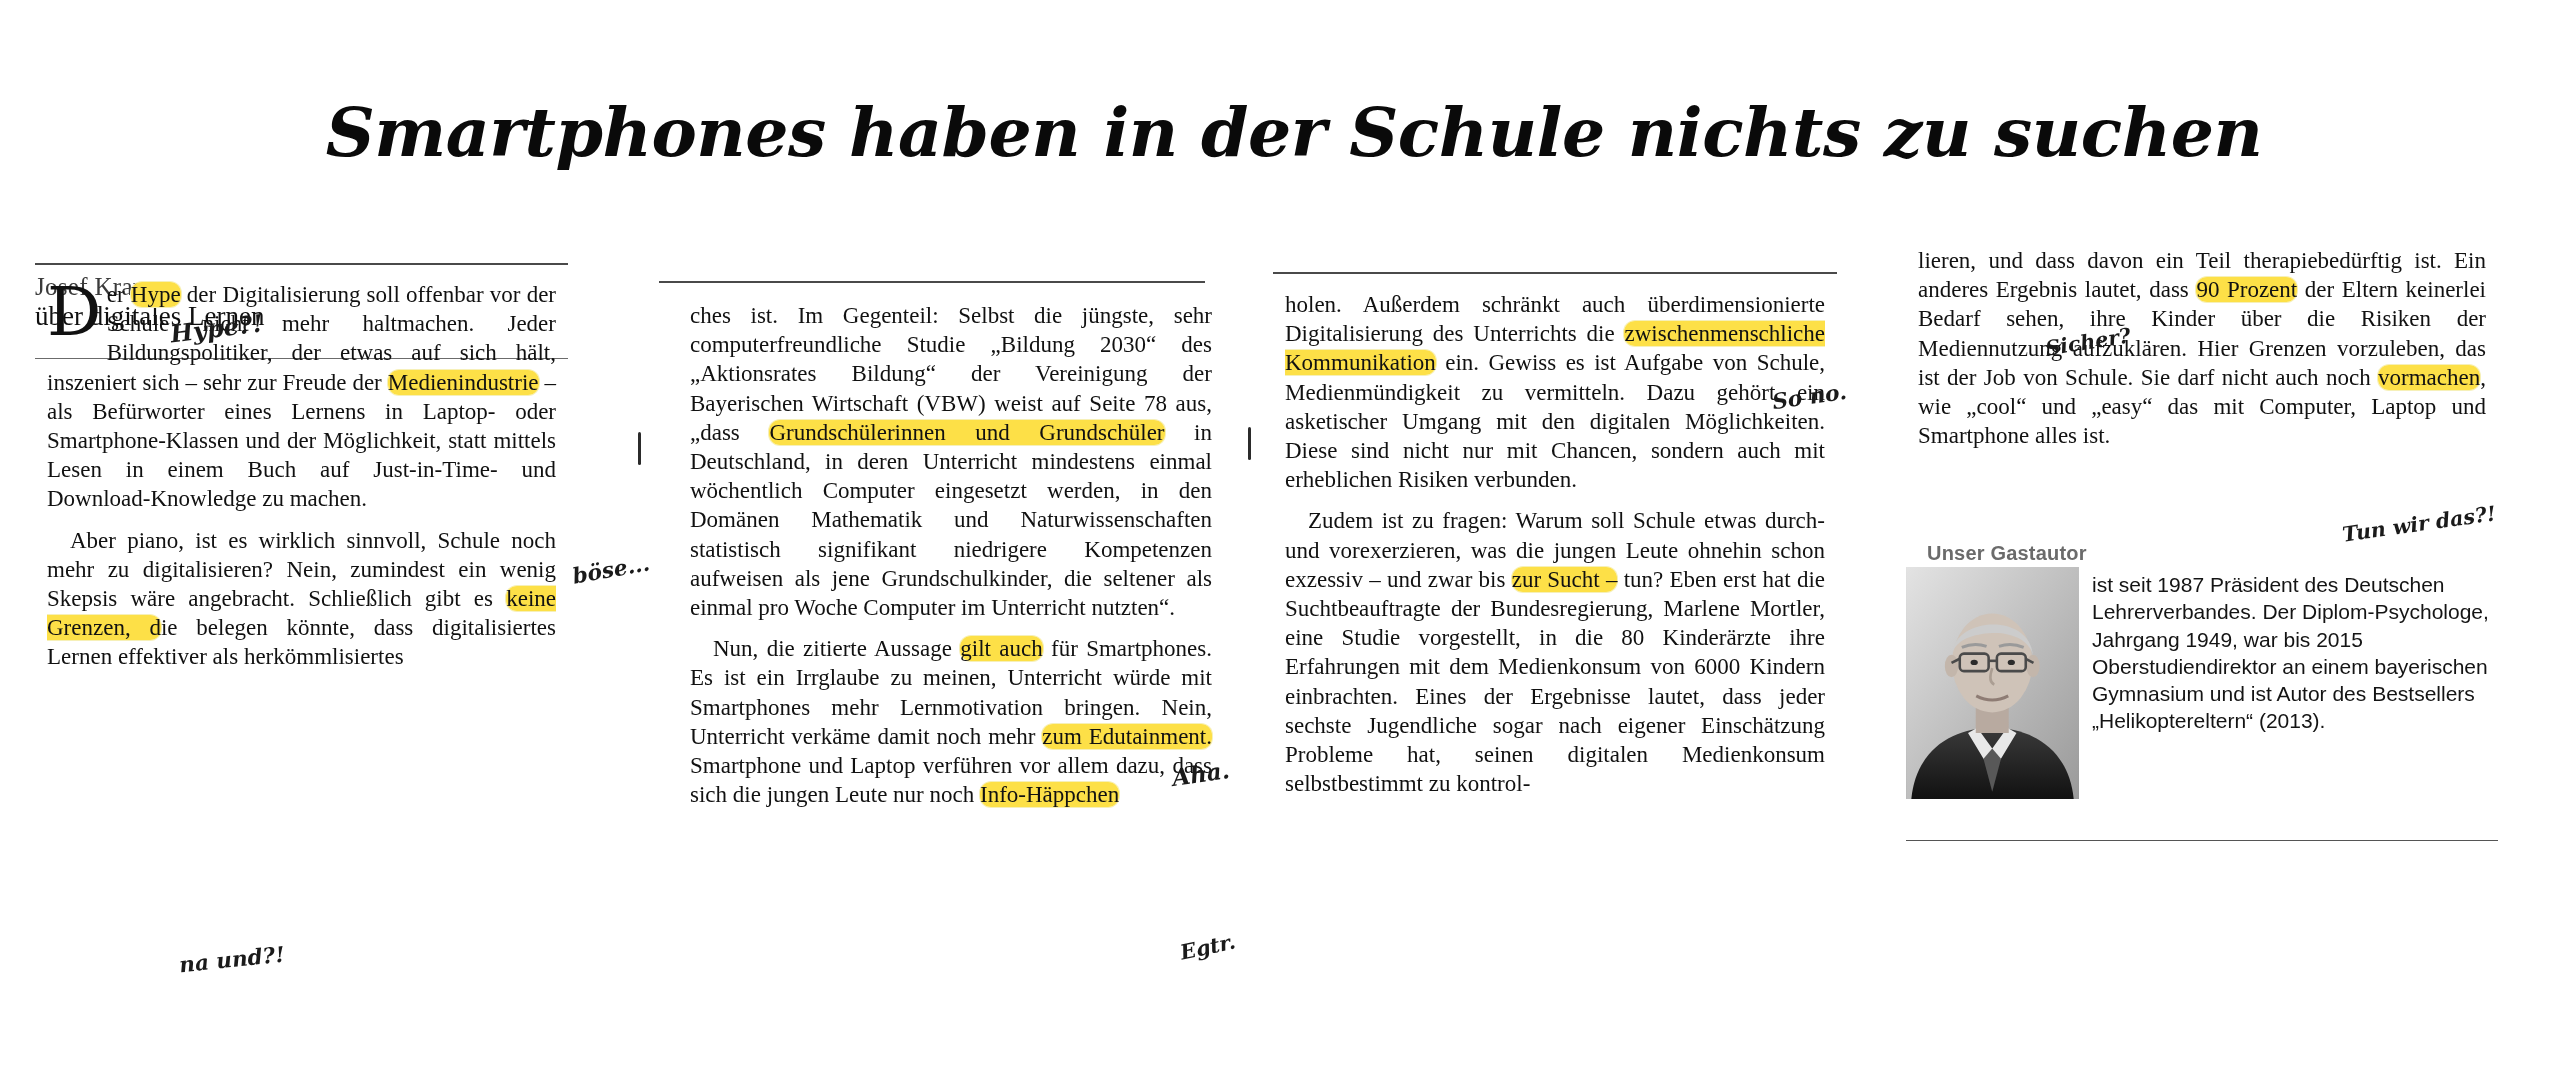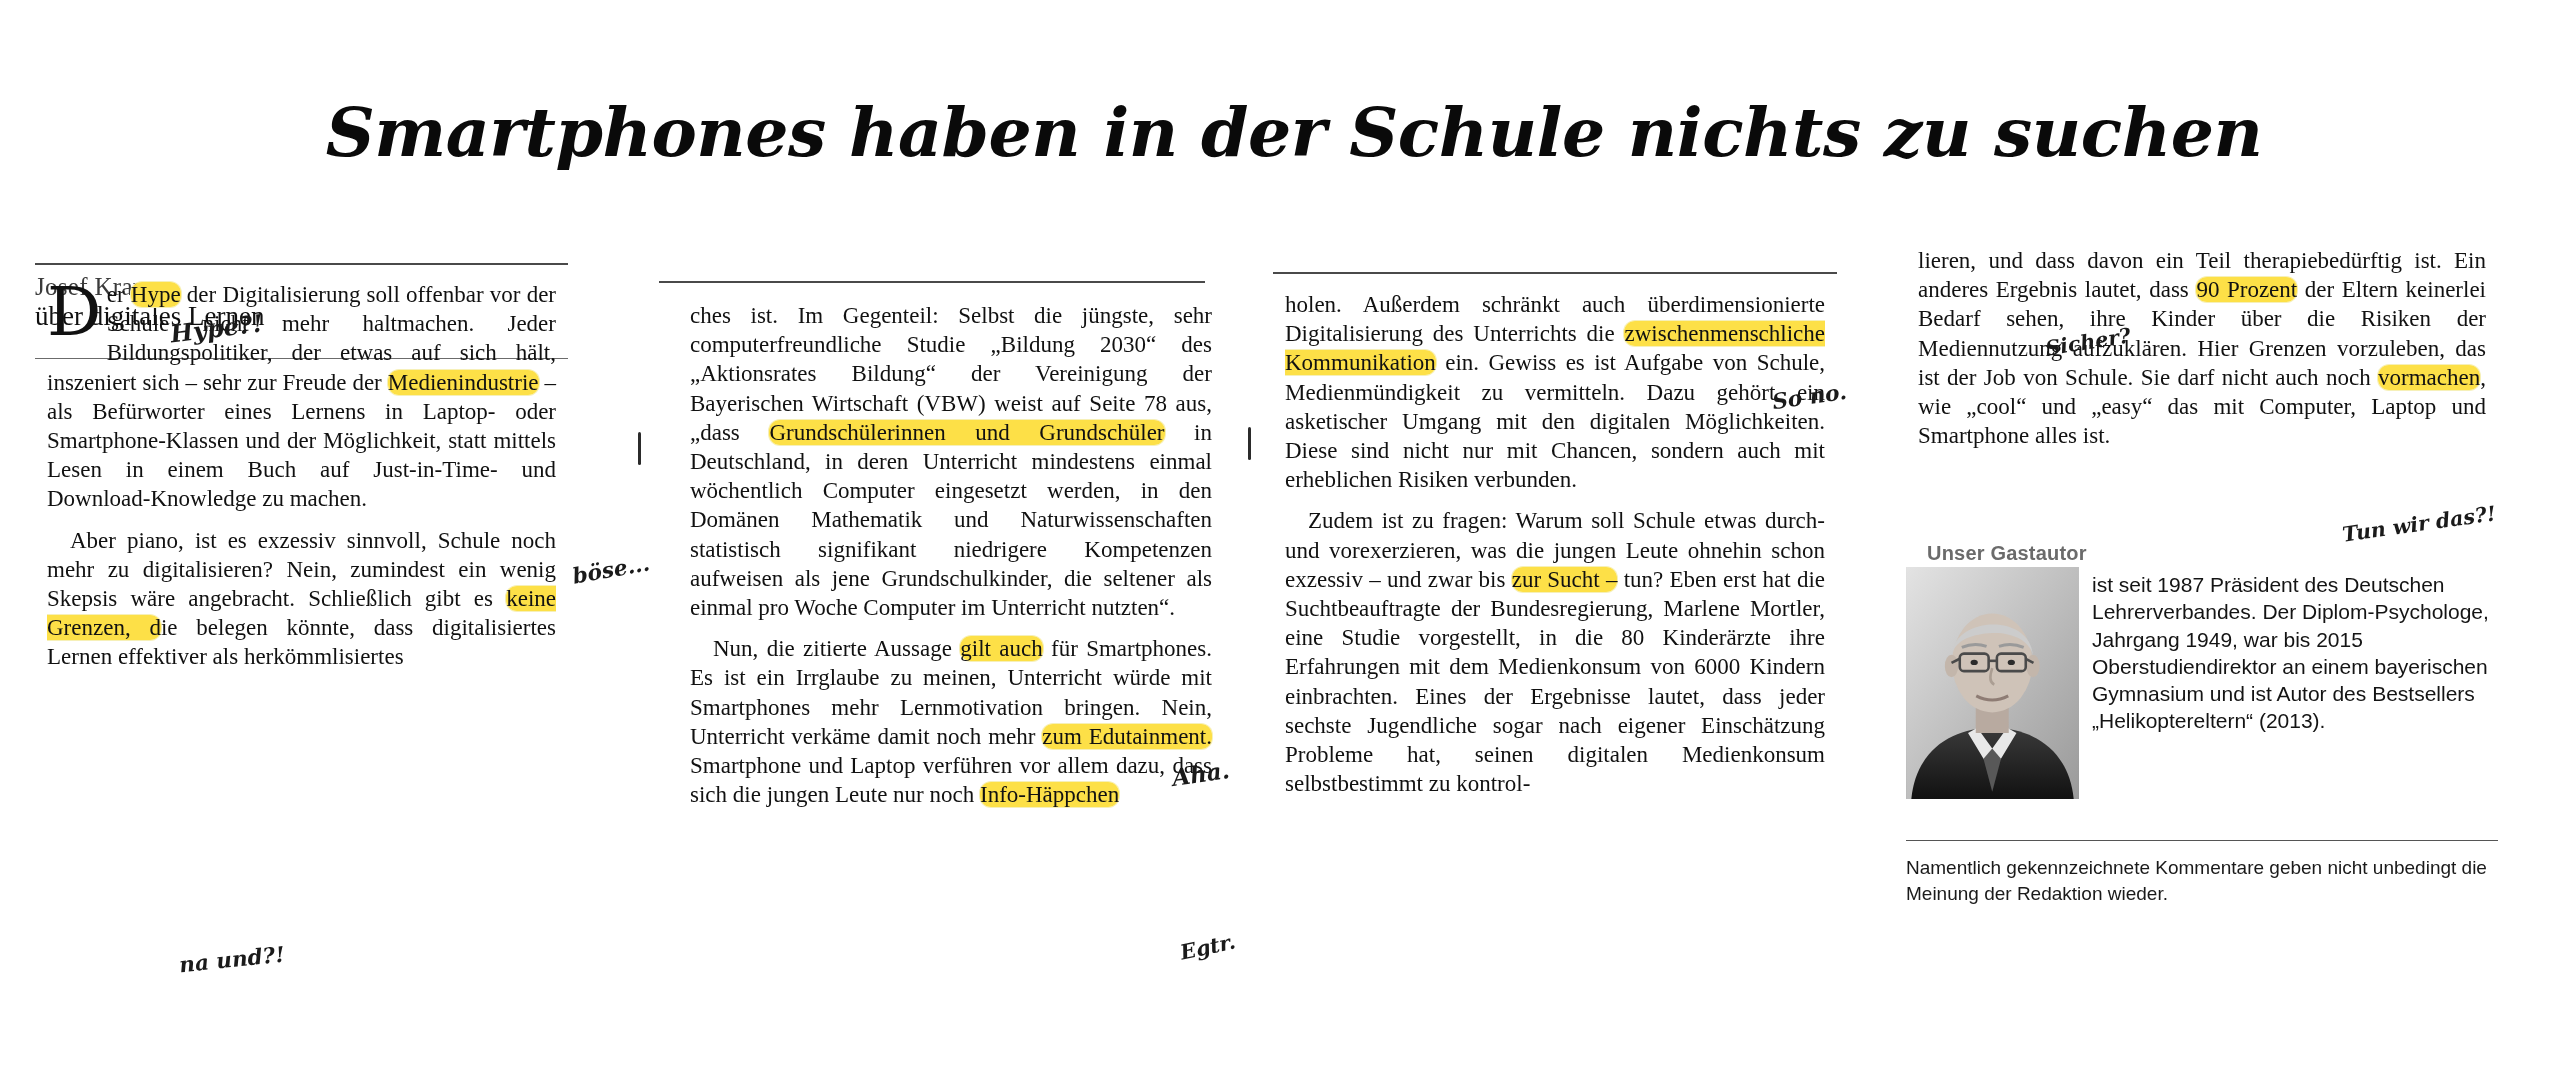--- a/index.html
+++ b/index.html
@@ -196,21 +196,21 @@
   <div class="rule" id="rule3"></div>
 
   <div class="byline">
     <div class="author">Josef Kraus</div>
     <div class="subject">über digitales Lernen</div>
   </div>
   <div id="rule1b"></div>
 
   <div class="col" id="col1">
     <p class="dropcap"><span>Der </span><span class="hl">Hype</span><span> der Digitalisierung soll offenbar vor der Schule nicht mehr haltmachen. Jeder Bildungspolitiker, der etwas auf sich hält, inszeniert sich – sehr zur Freude der </span><span class="hl">Medienindustrie</span><span> – als Befürworter eines Lernens in Laptop- oder Smartphone-Klassen und der Möglichkeit, statt mittels Lesen in einem Buch auf Just-in-Time- und Download-Knowledge zu machen.</span></p>
-    <p><span>Aber piano, ist es exzessiv sinnvoll, Schule noch mehr zu digitalisieren? Nein, zumindest ein wenig Skepsis wäre angebracht. Schließlich gibt es </span><span class="hl">keine Grenzen, d</span><span>ie belegen könnte, dass digitalisiertes Lernen effektiver als herkömmlisiertes</span></p>
+    <p><span>Aber piano, ist es wirklich sinnvoll, Schule noch mehr zu digitalisieren? Nein, zumindest ein wenig Skepsis wäre angebracht. Schließlich gibt es </span><span class="hl">keine Grenzen, d</span><span>ie belegen könnte, dass digitalisiertes Lernen effektiver als herkömmlisiertes</span></p>
   </div>
 
   <div class="col" id="col2">
     <p><span>ches ist. Im Gegenteil: Selbst die jüngste, sehr computerfreundliche Studie „Bildung 2030“ des „Aktionsrates Bildung“ der Vereinigung der Bayerischen Wirtschaft (VBW) weist auf Seite 78 aus, „dass </span><span class="hl">Grundschülerinnen und Grundschüler</span><span> in Deutschland, in deren Unterricht mindestens einmal wöchentlich Computer eingesetzt werden, in den Domänen Mathematik und Naturwissenschaften statistisch signifikant niedrigere Kompetenzen aufweisen als jene Grundschulkinder, die seltener als einmal pro Woche Computer im Unterricht nutzten“.</span></p>
     <p><span>Nun, die zitierte Aussage </span><span class="hl">gilt auch</span><span> für Smartphones. Es ist ein Irrglaube zu meinen, Unterricht würde mit Smartphones mehr Lernmotivation bringen. Nein, Unterricht verkäme damit noch mehr </span><span class="hl">zum Edutainment.</span><span> Smartphone und Laptop verführen vor allem dazu, dass sich die jungen Leute nur noch </span><span class="hl">Info-Häppchen</span></p>
   </div>
 
   <div class="col" id="col3">
     <p><span>holen. Außerdem schränkt auch überdimensionierte Digitalisierung des Unterrichts die </span><span class="hl">zwischenmenschliche Kommunikation</span><span> ein. Gewiss es ist Aufgabe von Schule, Medienmündigkeit zu vermitteln. Dazu gehört ein asketischer Umgang mit den digitalen Möglichkeiten. Diese sind nicht nur mit Chancen, sondern auch mit erheblichen Risiken verbunden.</span></p>
     <p><span>Zudem ist zu fragen: Warum soll Schule etwas durch- und vorexerzieren, was die jungen Leute ohnehin schon exzessiv – und zwar bis </span><span class="hl">zur Sucht –</span><span> tun? Eben erst hat die Suchtbeauftragte der Bundesregierung, Marlene Mortler, eine Studie vorgestellt, in die 80 Kinderärzte ihre Erfahrungen mit dem Medienkonsum von 6000 Kindern einbrachten. Eines der Ergebnisse lautet, dass jeder sechste Jugendliche sogar nach eigener Einschätzung Probleme hat, seinen digitalen Medienkonsum selbstbestimmt zu kontrol-</span></p>
@@ -267,21 +267,20 @@
 
       <path d="M167 196 q-9 26 4 32" stroke="#ab9e93" stroke-width="5" fill="none"></path>
 
       <path d="M136 250 q31 16 62 0" stroke="#8e7c74" stroke-width="6" fill="none"></path>
     </svg>
   </div>
 
   <div class="bio">ist seit 1987 Präsident des Deutschen Lehrerverbandes. Der Diplom-Psychologe, Jahrgang 1949, war bis 2015 Oberstudiendirektor an einem bayerischen Gymnasium und ist Autor des Bestsellers „Helikoptereltern“ (2013).</div>
 
   <div id="rule4"></div>
-  <div class="disclaimer">Namentlich gekennzeichnete Kommentare geben nicht unbedingt die Meinung der Redaktion wieder.</div>
 
   <div class="hand" id="hand-hype">Hype?!</div>
   <div class="hand" id="hand-boese">böse...</div>
   <div class="hand" id="hand-naund">na und?!</div>
   <div class="hand" id="hand-aha">Aha.</div>
   <div class="hand" id="hand-sig2">Egtr.</div>
   <div class="hand" id="hand-sono">So no.</div>
   <div class="hand" id="hand-sicher">Sicher?</div>
   <div class="hand" id="hand-tunwir">Tun wir
 das?!</div>

